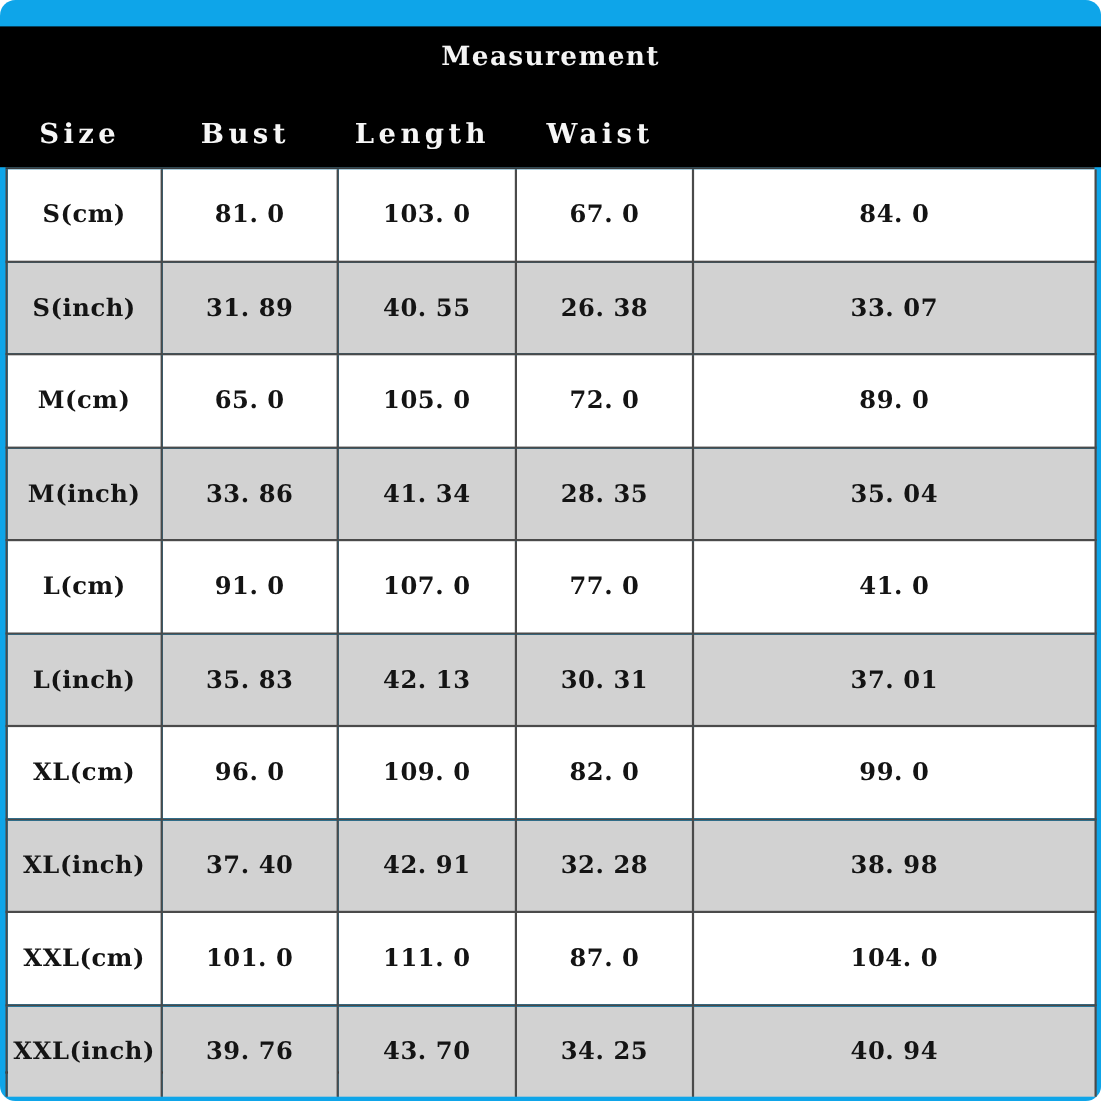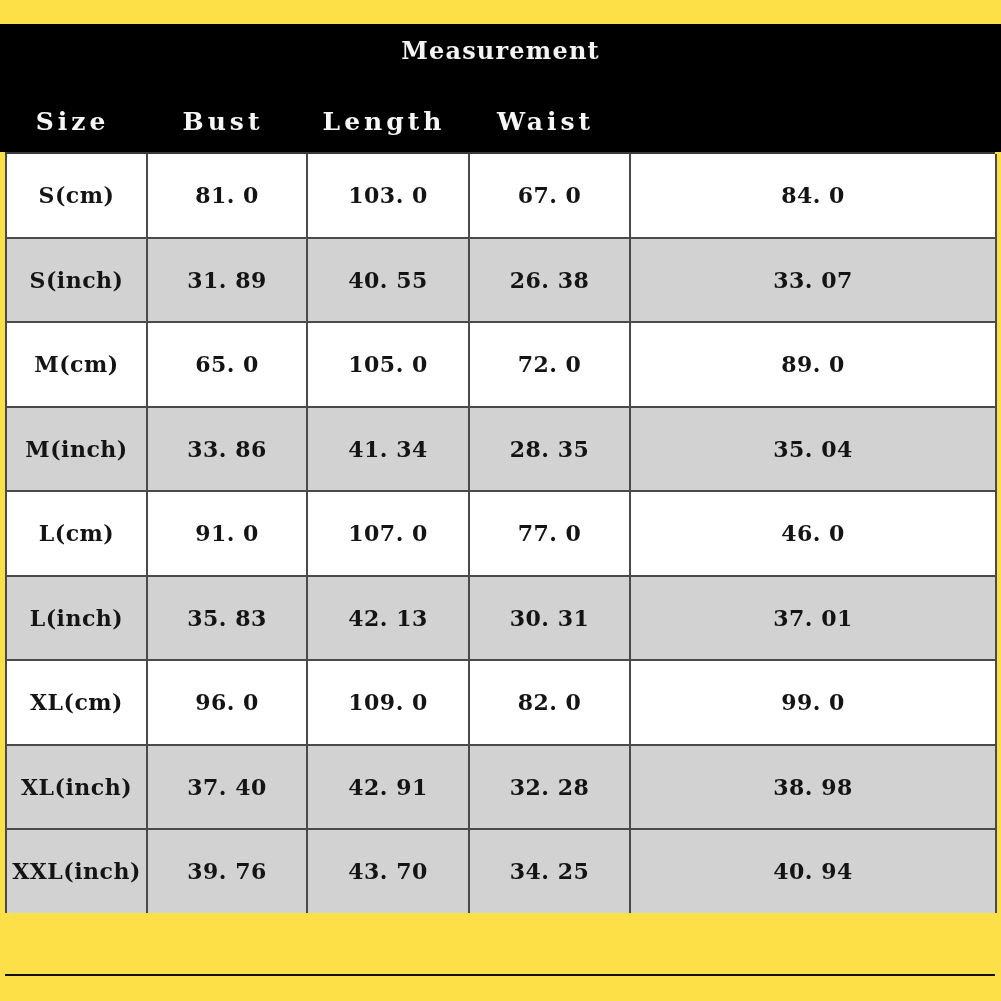--- a/index.html
+++ b/index.html
@@ -11,21 +11,22 @@
     width: 1001px;
     height: 1001px;
     overflow: hidden;
     font-family: "DejaVu Serif", "Liberation Serif", serif;
   }
 
   #page {
     position: relative;
     width: 1001px;
     height: 1001px;
-    background: #fde047;
+    background: #0ea5e9;
+    border-radius: 14px;
   }
 
   
   .header-block {
     position: absolute;
     left: 0;
     top: 24px;
     width: 1001px;
     height: 128px;
     background: #000000;
@@ -159,21 +160,21 @@
             <td>33. 86</td>
             <td>41. 34</td>
             <td>28. 35</td>
             <td>35. 04</td>
           </tr>
           <tr class="row-white">
             <td class="size-label">L(cm)</td>
             <td>91. 0</td>
             <td>107. 0</td>
             <td>77. 0</td>
-            <td>46. 0</td>
+            <td>41. 0</td>
           </tr>
           <tr class="row-gray">
             <td class="size-label">L(inch)</td>
             <td>35. 83</td>
             <td>42. 13</td>
             <td>30. 31</td>
             <td>37. 01</td>
           </tr>
           <tr class="row-white">
             <td class="size-label">XL(cm)</td>
@@ -182,20 +183,27 @@
             <td>82. 0</td>
             <td>99. 0</td>
           </tr>
           <tr class="row-gray">
             <td class="size-label">XL(inch)</td>
             <td>37. 40</td>
             <td>42. 91</td>
             <td>32. 28</td>
             <td>38. 98</td>
           </tr>
+          <tr class="row-white">
+            <td class="size-label">XXL(cm)</td>
+            <td>101. 0</td>
+            <td>111. 0</td>
+            <td>87. 0</td>
+            <td>104. 0</td>
+          </tr>
           <tr class="row-gray">
             <td class="size-label">XXL(inch)</td>
             <td>39. 76</td>
             <td>43. 70</td>
             <td>34. 25</td>
             <td>40. 94</td>
           </tr>
         </tbody>
     </table>
   </div>

